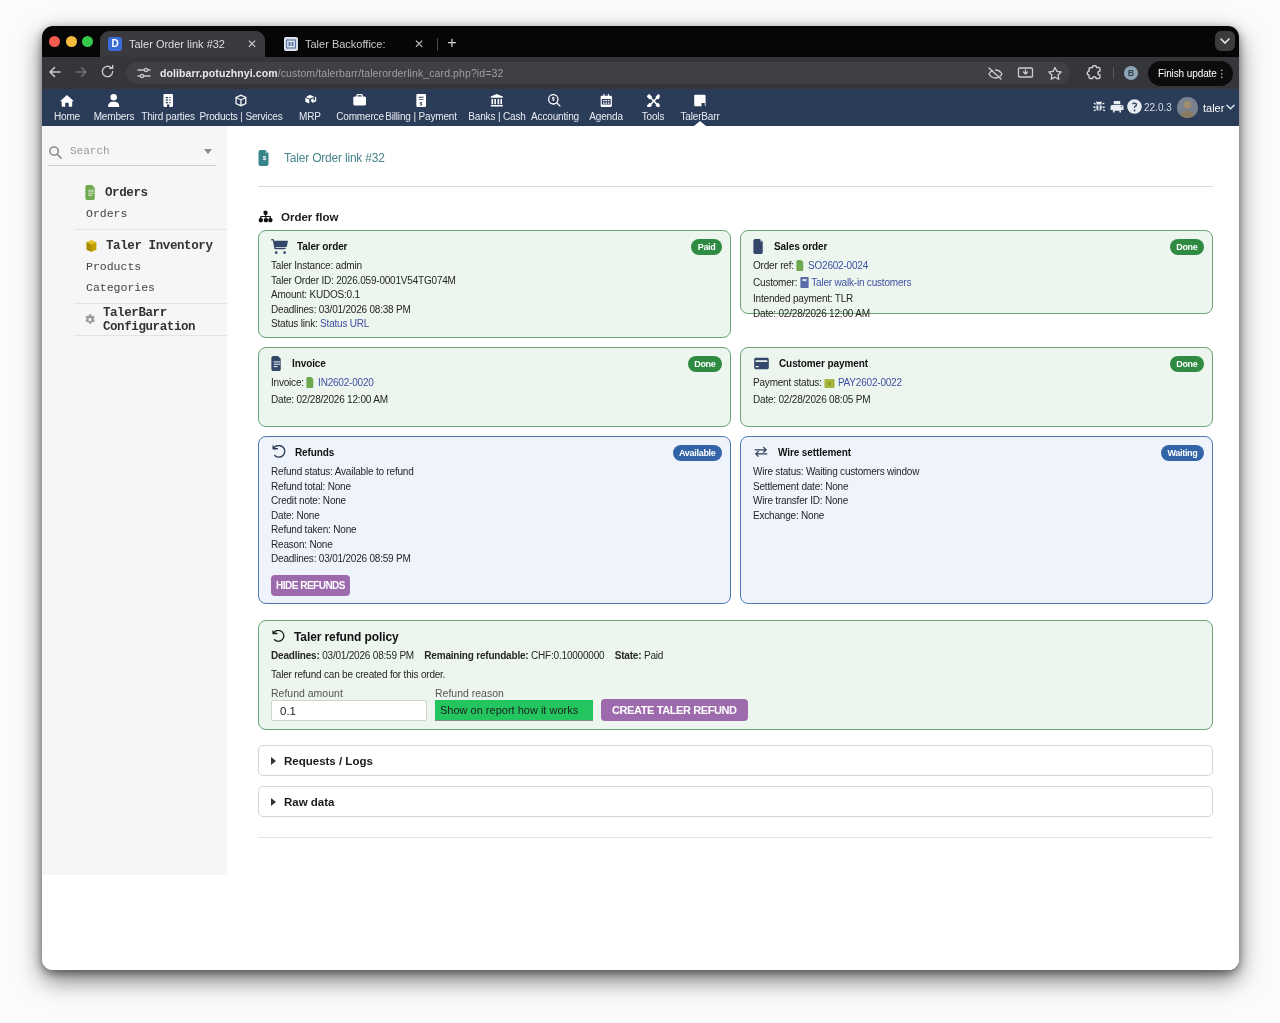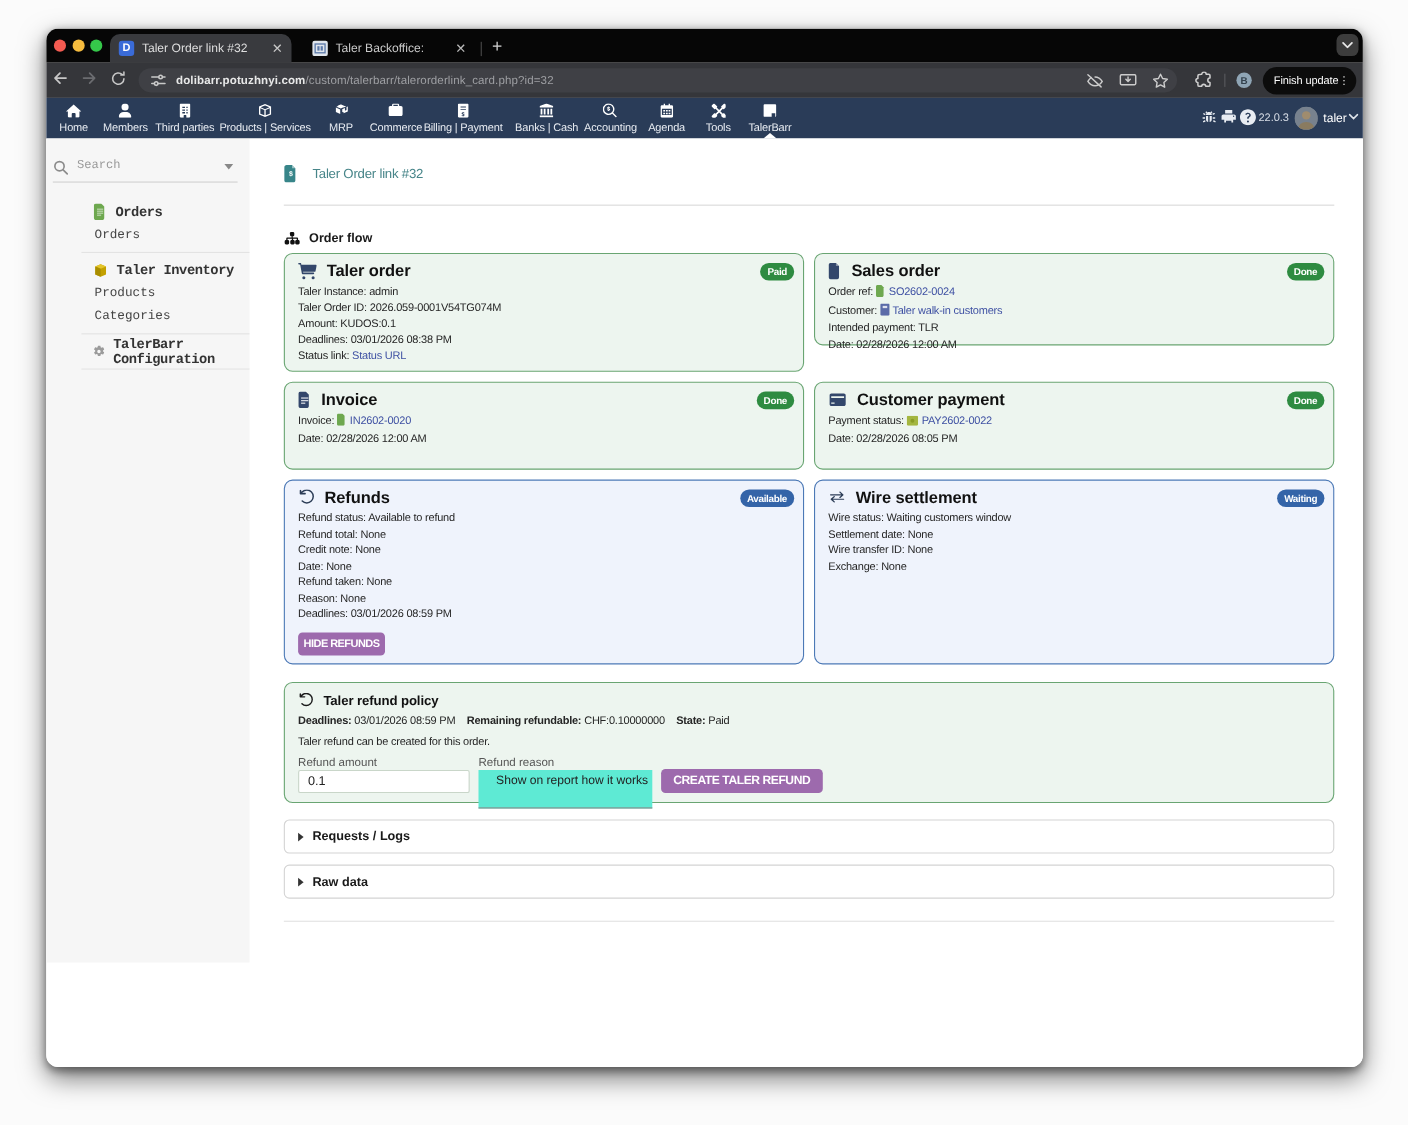--- a/index.html
+++ b/index.html
@@ -63,21 +63,21 @@
 .ptitle .txt { color:#478589; font-size:12px; letter-spacing:-0.2px; margin-left:13px; }
 .pdiv { position:absolute; left:31px; right:26px; top:60px; border-bottom:1px solid #d9d9d9; }
 .oflow { position:absolute; left:31px; top:84px; display:flex; align-items:flex-end; }
 .oflow b { font-size:11.5px; color:#1a1a1a; margin-left:8px; }
 .grid { position:absolute; left:31px; top:104px; width:955px; }
 .row { display:flex; gap:9px; }
 .card { border-radius:8px; padding:7px 12px; position:relative; width:473px; }
 .card.green { background:#edf5ef; border:1px solid #69a572; }
 .card.blue { background:#eff3fc; border:1px solid #4c79b6; }
 .card .hd { display:flex; align-items:center; height:17px; }
-.card .hd b { font-size:15px; color:#111; margin-left:9px; letter-spacing:-0.1px; }
+.card .hd b { font-size:10px; color:#111; margin-left:9px; letter-spacing:-0.1px; }
 .badge { position:absolute; right:8px; top:7.5px; height:16px; border-radius:8px; color:#fff; font-size:9px; letter-spacing:-0.3px; font-weight:bold; display:flex; align-items:center; padding:0 6.5px; }
 .badge.gr { background:#2e8b41; }
 .badge.bl { background:#3464a8; }
 .bl1 { font-size:10px; letter-spacing:-0.2px; color:#262626; line-height:14.5px; }
 .bl1 a { color:#3f51a3; text-decoration:none; }
 .ibtn { display:inline-block; background:#9d6aad; color:#fff; font-weight:bold; font-size:10px; border-radius:4px; padding:5px 5px; letter-spacing:-0.5px; }
 .fullcard { margin-top:16px; width:955px; }
 .foldbox { margin-top:15px; width:955px; height:31px; border:1px solid #d4d4d4; border-radius:5px; background:#fff; display:flex; align-items:center; padding:0 12px; }
 .foldbox b { font-size:11.5px; color:#1a1a1a; margin-left:8px; }
 .tri-r { width:0; height:0; border-top:4px solid transparent; border-bottom:4px solid transparent; border-left:5px solid #333; }
@@ -431,21 +431,21 @@
             <svg width="14" height="14" viewBox="0 0 512 512">
                 <path fill="#1a1a1a" d="M125 104h93c13 0 24 11 24 24s-11 24-24 24H74c-13 0-24-11-24-24V34c0-13 11-24 24-24s24 11 24 24v36l18-18a224 224 0 1 1-5 322c-9-10-9-25 1-34s25-9 34 1a176 176 0 1 0 4-252l-25 15z"></path>
               </svg>
             <b style="font-size:12px">Taler refund policy</b>
           </div>
           <div class="bl1" style="margin-top:4px"><b>Deadlines:</b> 03/01/2026 08:59 PM &nbsp;&nbsp;&nbsp;<b>Remaining refundable:</b> CHF:0.10000000 &nbsp;&nbsp;&nbsp;<b>State:</b> Paid</div>
           <div class="bl1" style="margin-top:4px">Taler refund can be created for this order.</div>
           <div style="position:absolute; left:12px; top:66px; font-size:10.5px; color:#555">Refund amount</div>
           <div style="position:absolute; left:12px; top:79px; width:156px; height:21px; background:#fff; border:1px solid #c9d6c9; border-radius:2px; font-size:11.5px; color:#222; line-height:21px; padding-left:8px">0.1</div>
           <div style="position:absolute; left:176px; top:66px; font-size:10.5px; color:#555">Refund reason</div>
-          <div style="position:absolute; left:176px; top:79px; width:158px; height:35px; background:#5eead4; border-bottom:1px solid #888; font-size:11px; color:#222; line-height:21px; padding-left:16px; white-space:nowrap; overflow:hidden">Show on report how it works</div>
+          <div style="position:absolute; left:176px; top:79px; width:158px; height:21px; background:#22c55e; border-bottom:1px solid #888; font-size:11px; color:#222; line-height:21px; padding-left:5px; white-space:nowrap; overflow:hidden">Show on report how it works</div>
           <div style="position:absolute; left:342px; top:78px"><span class="ibtn" style="font-size:11px; padding:5px 11px; letter-spacing:-0.4px">CREATE TALER REFUND</span></div>
         </div>
         <div class="foldbox">
             <div class="tri-r"></div>
             <b>Requests / Logs</b>
           </div>
         <div class="foldbox" style="margin-top:10px">
             <div class="tri-r"></div>
             <b>Raw data</b>
           </div>

